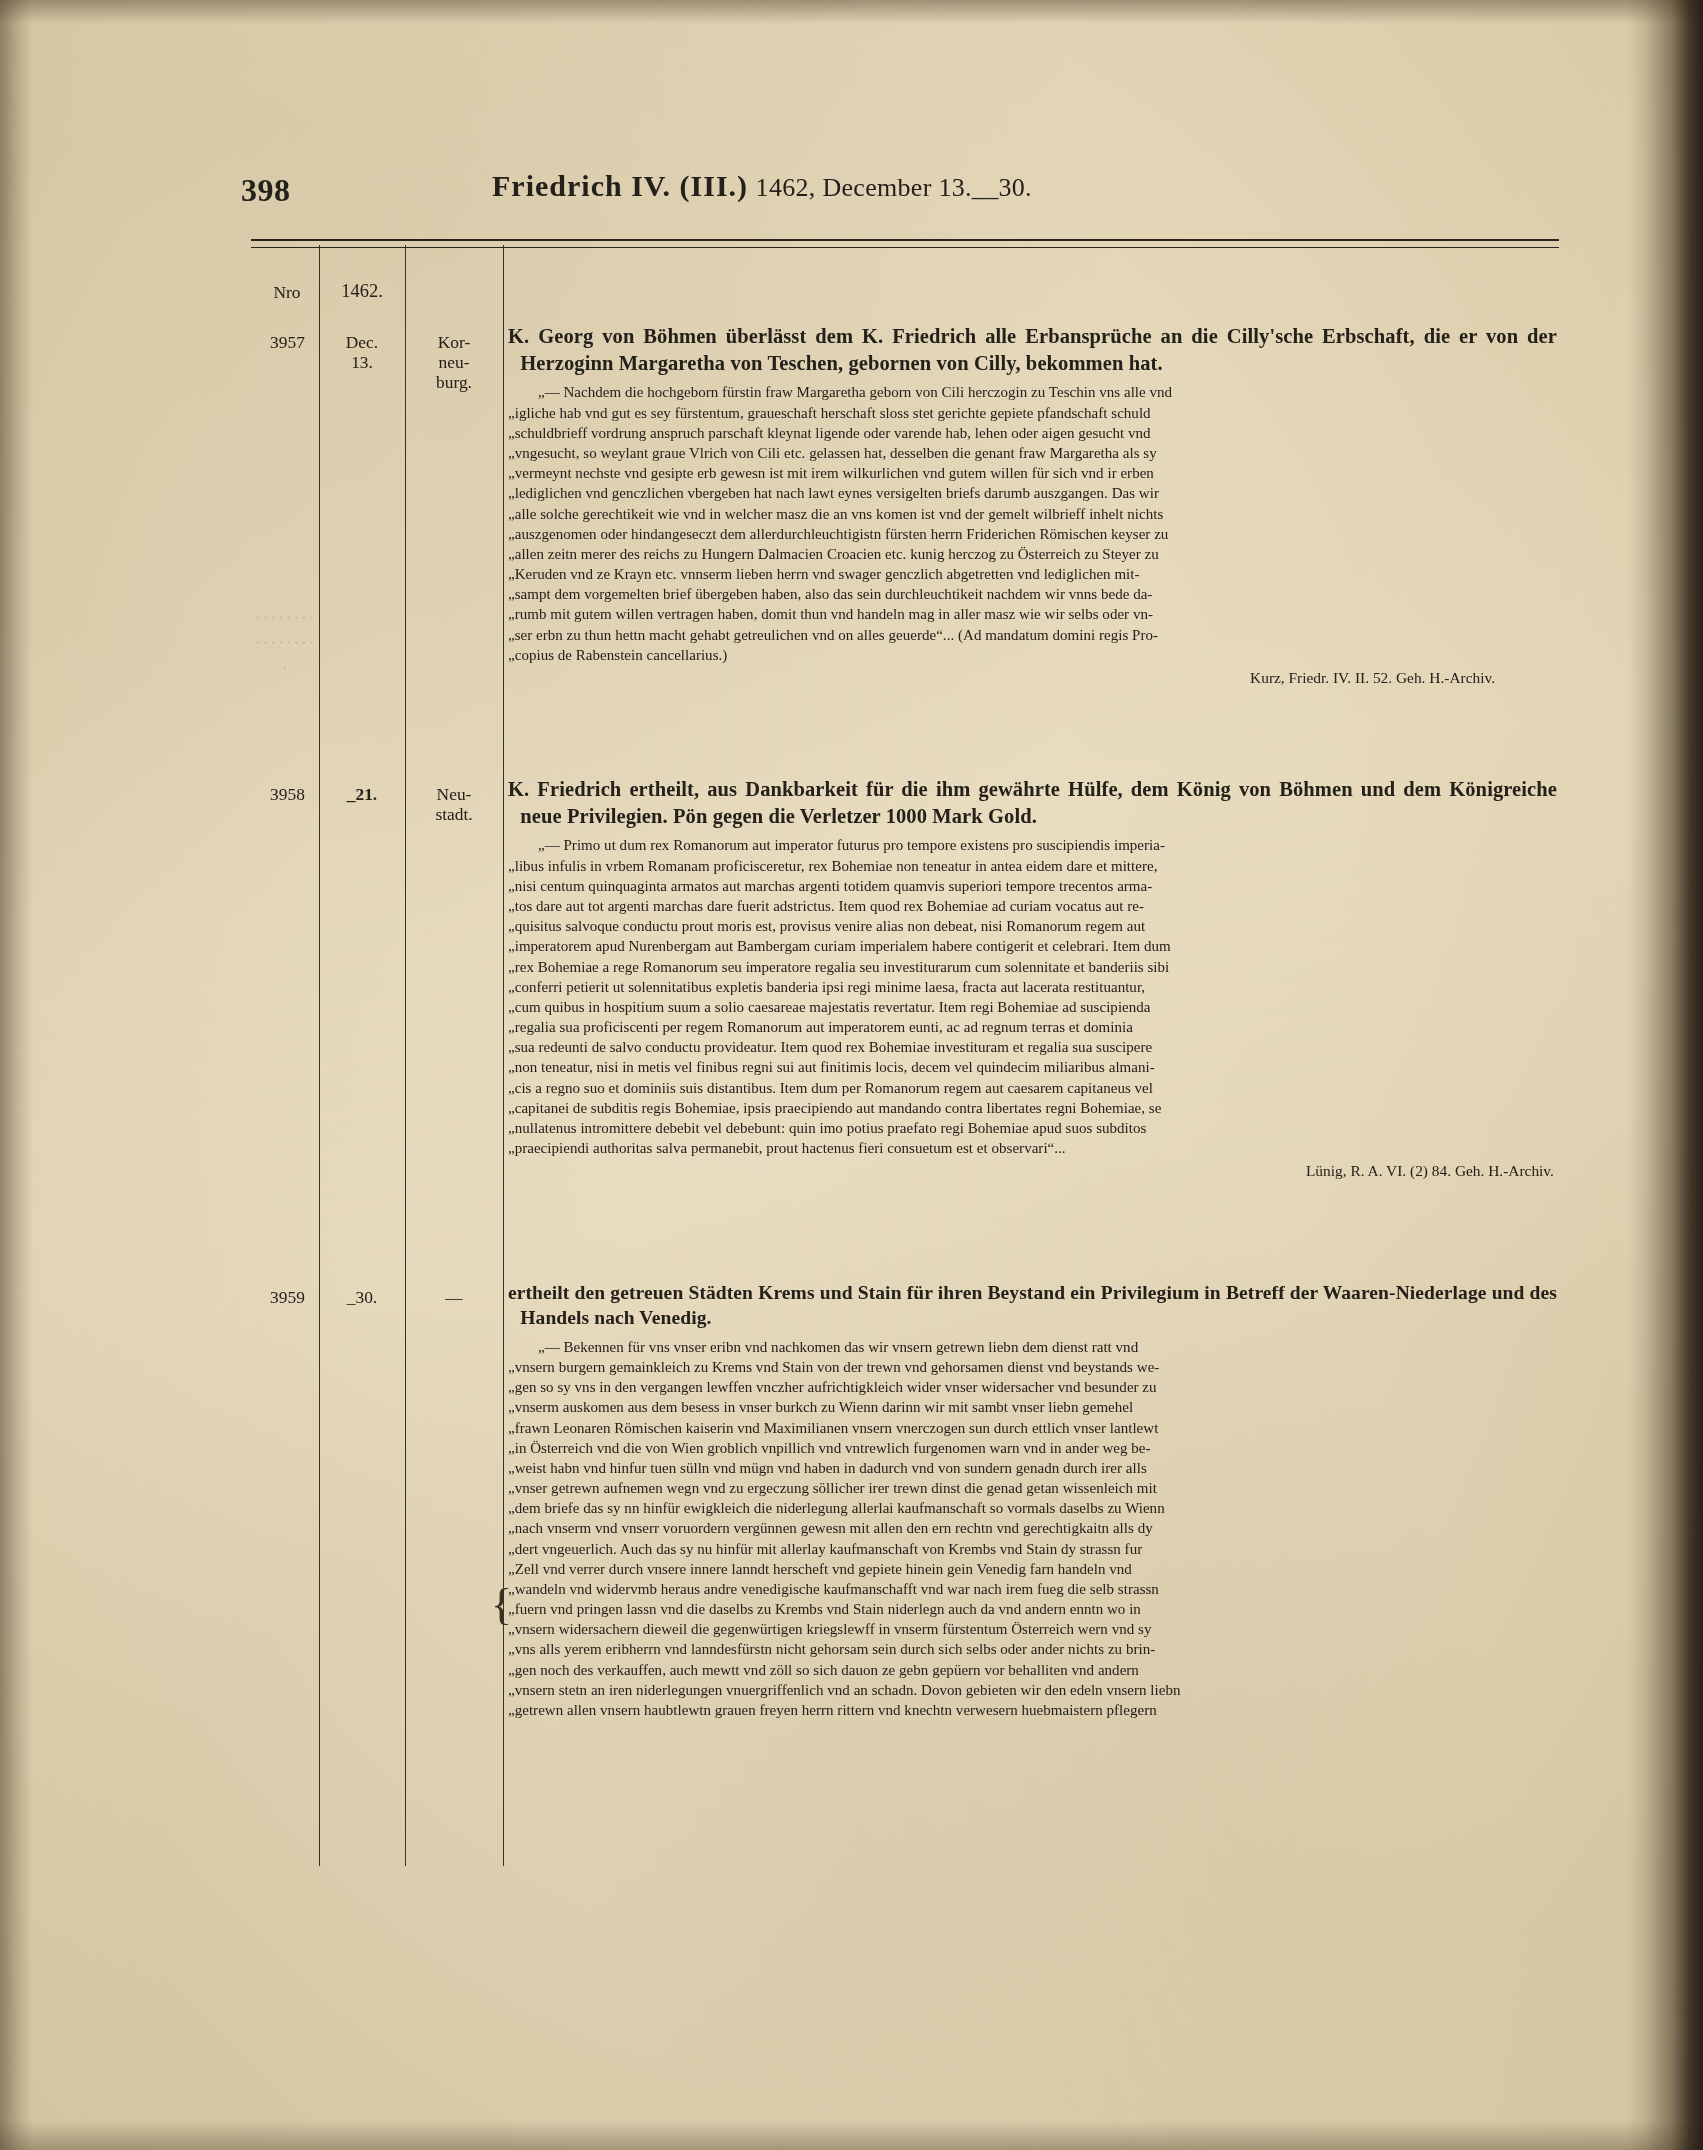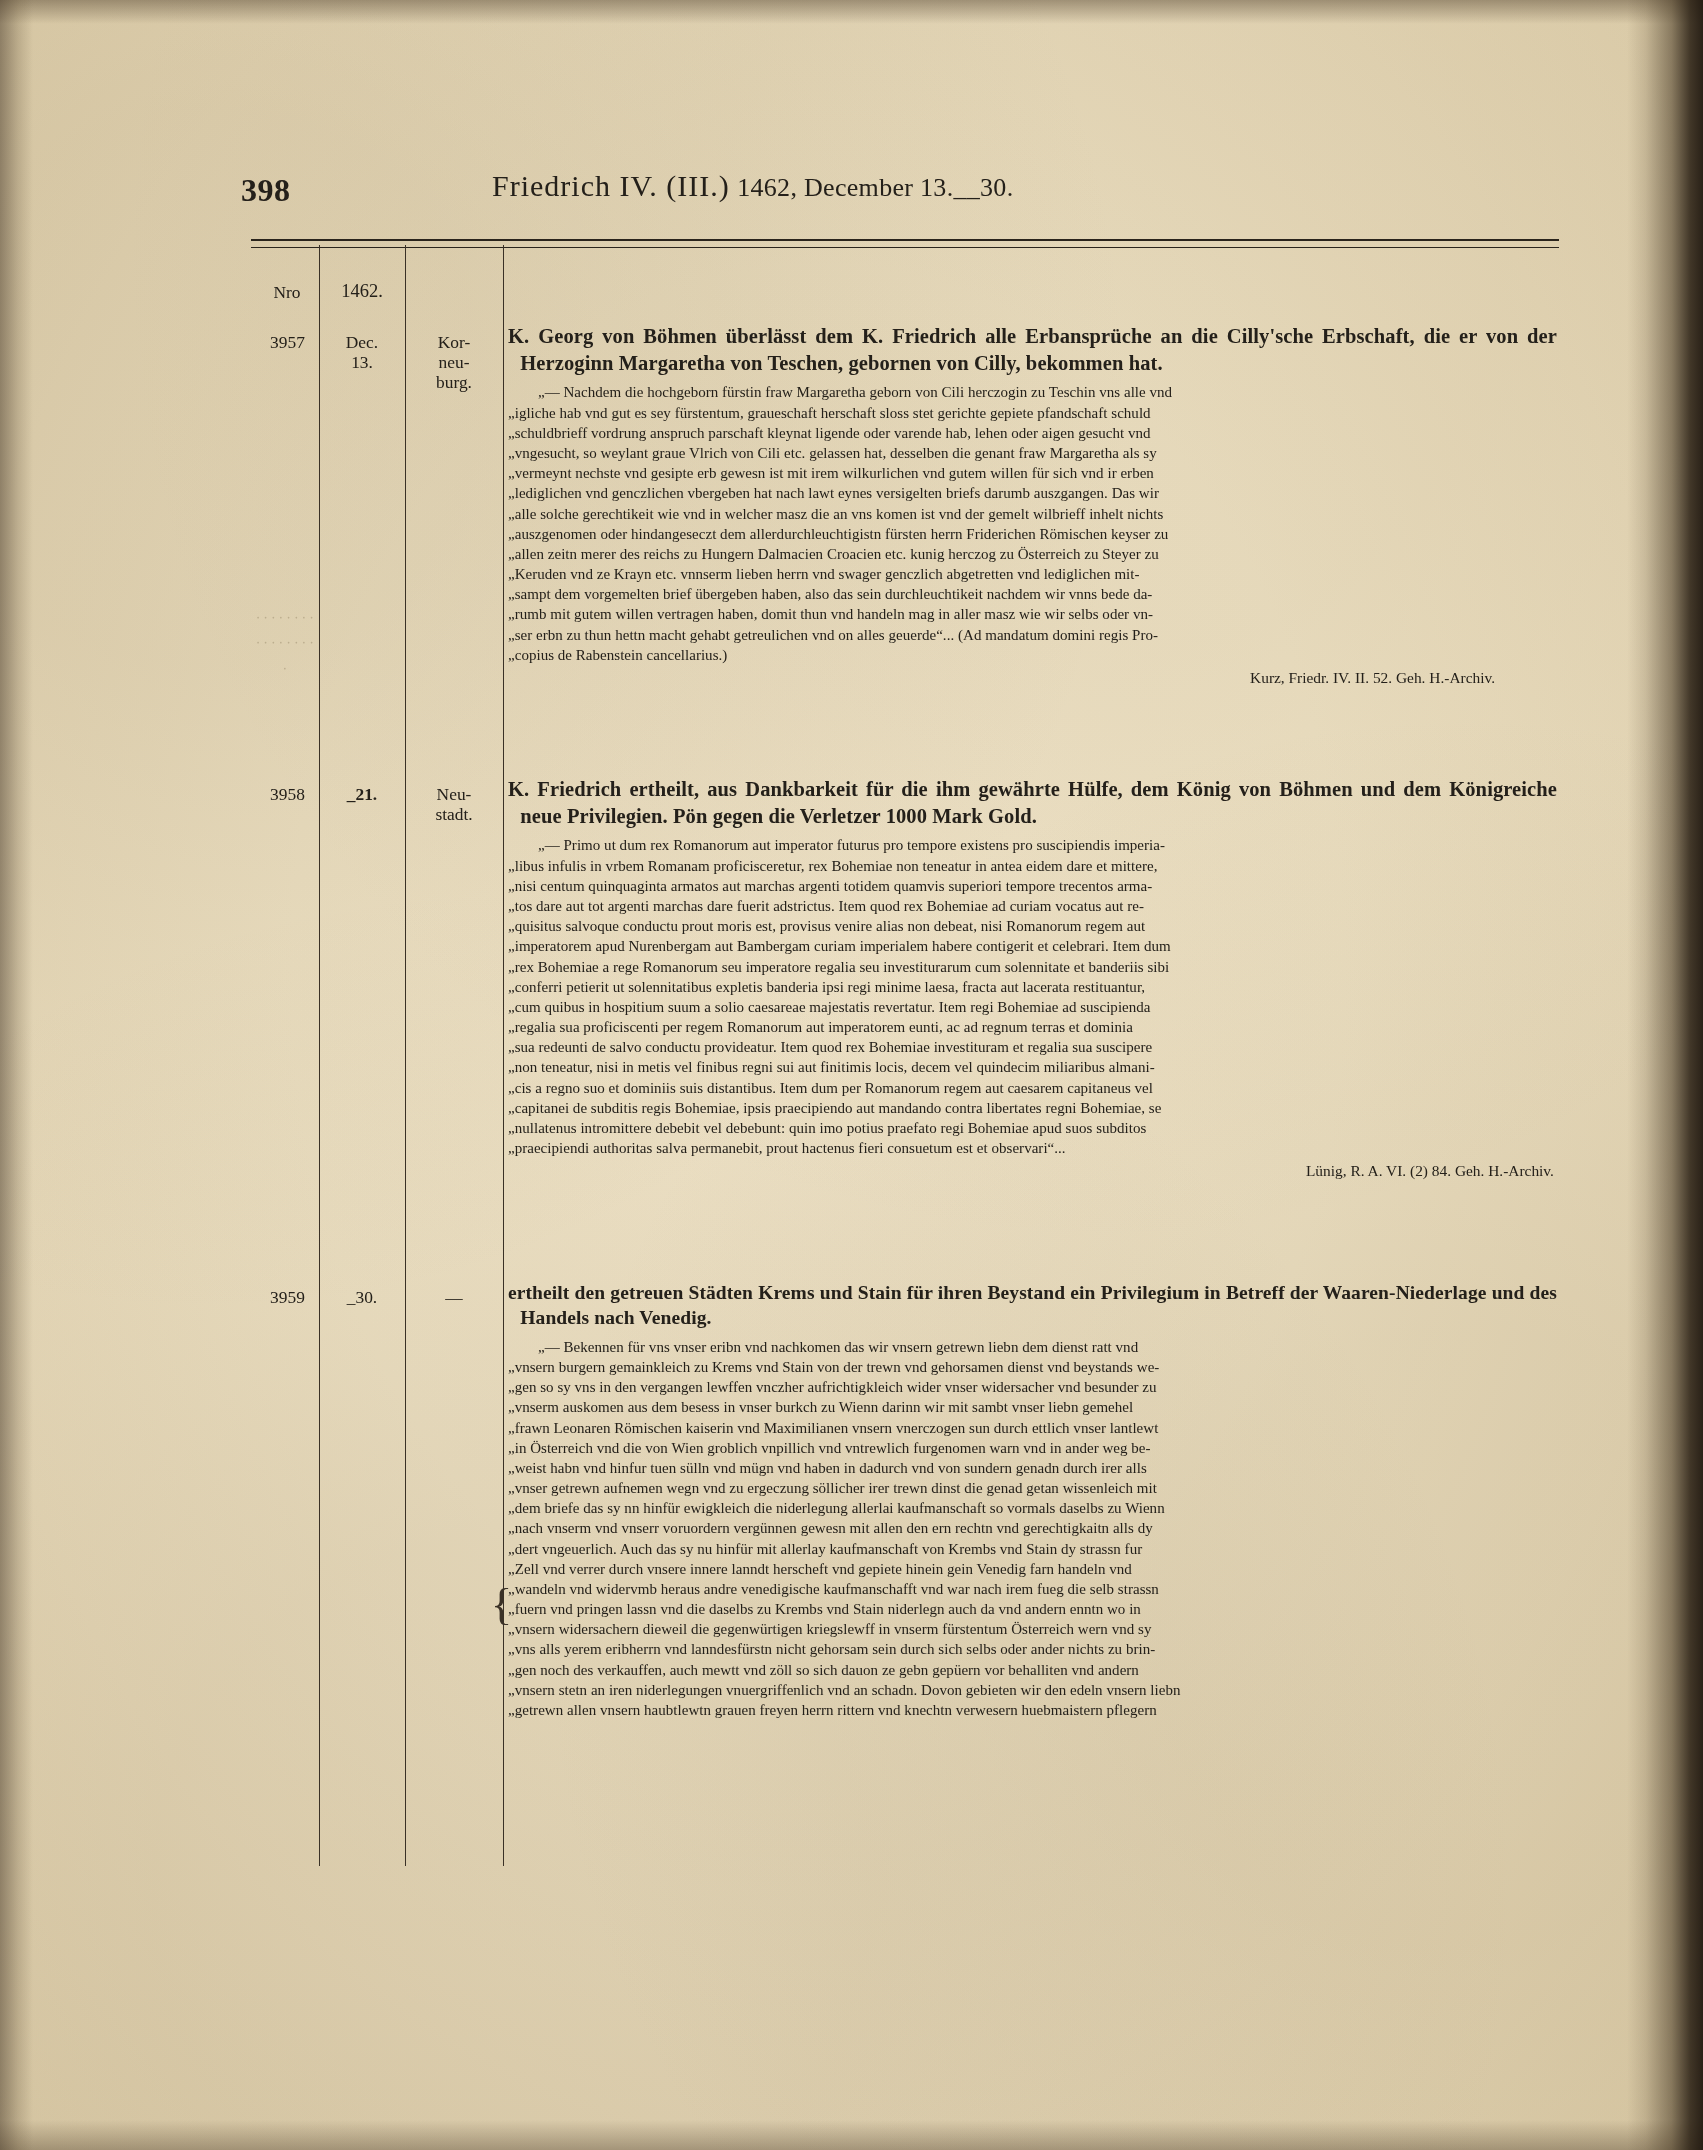--- a/index.html
+++ b/index.html
@@ -104,21 +104,21 @@
     letter-spacing: 0.5px;
   }
   .head-title {
     position: absolute;
     left: 251px;
     top: 0px;
     font-size: 30px;
     white-space: nowrap;
   }
   .head-title .ht-big {
-    font-weight: normal;
+    font-weight: bold;
     letter-spacing: 1px;
   }
   .head-title .ht-small {
     font-size: 26px;
     letter-spacing: 0.3px;
   }
 
   
   .rule-double {
     position: absolute;

